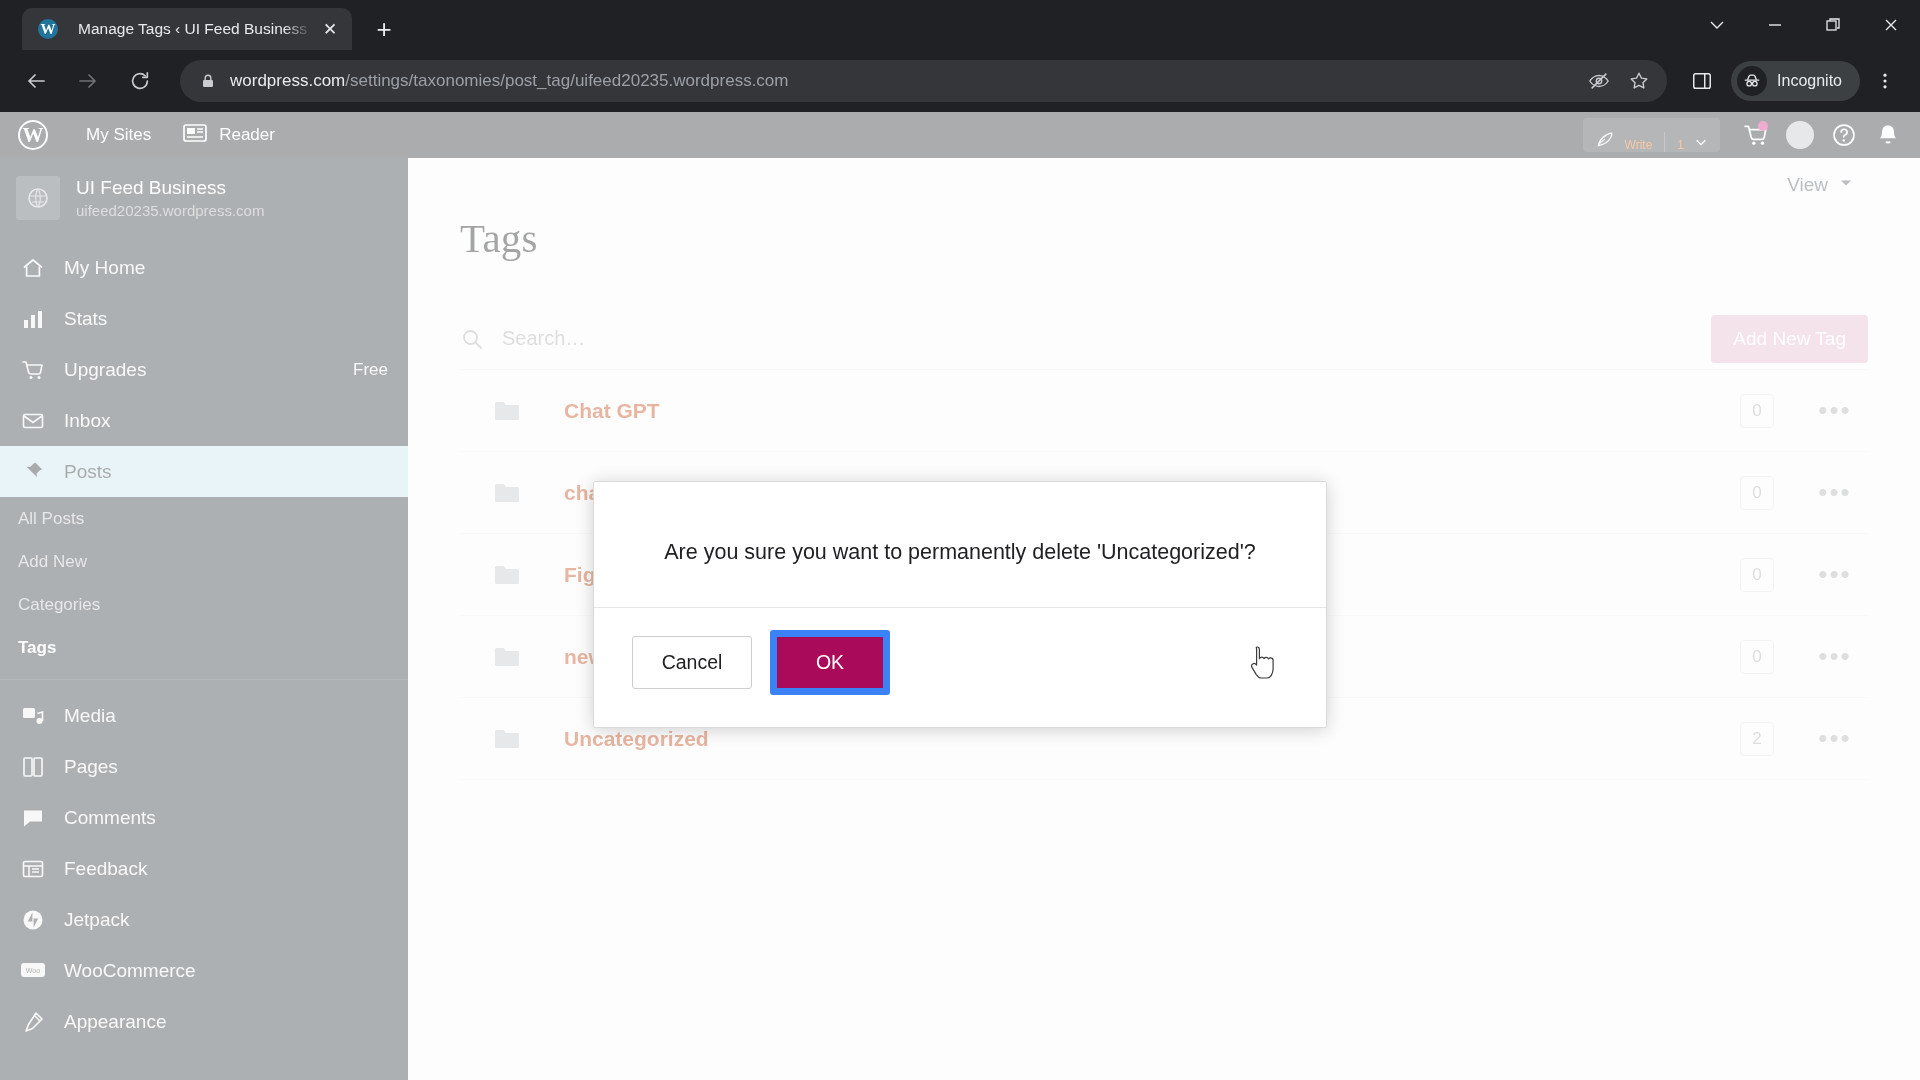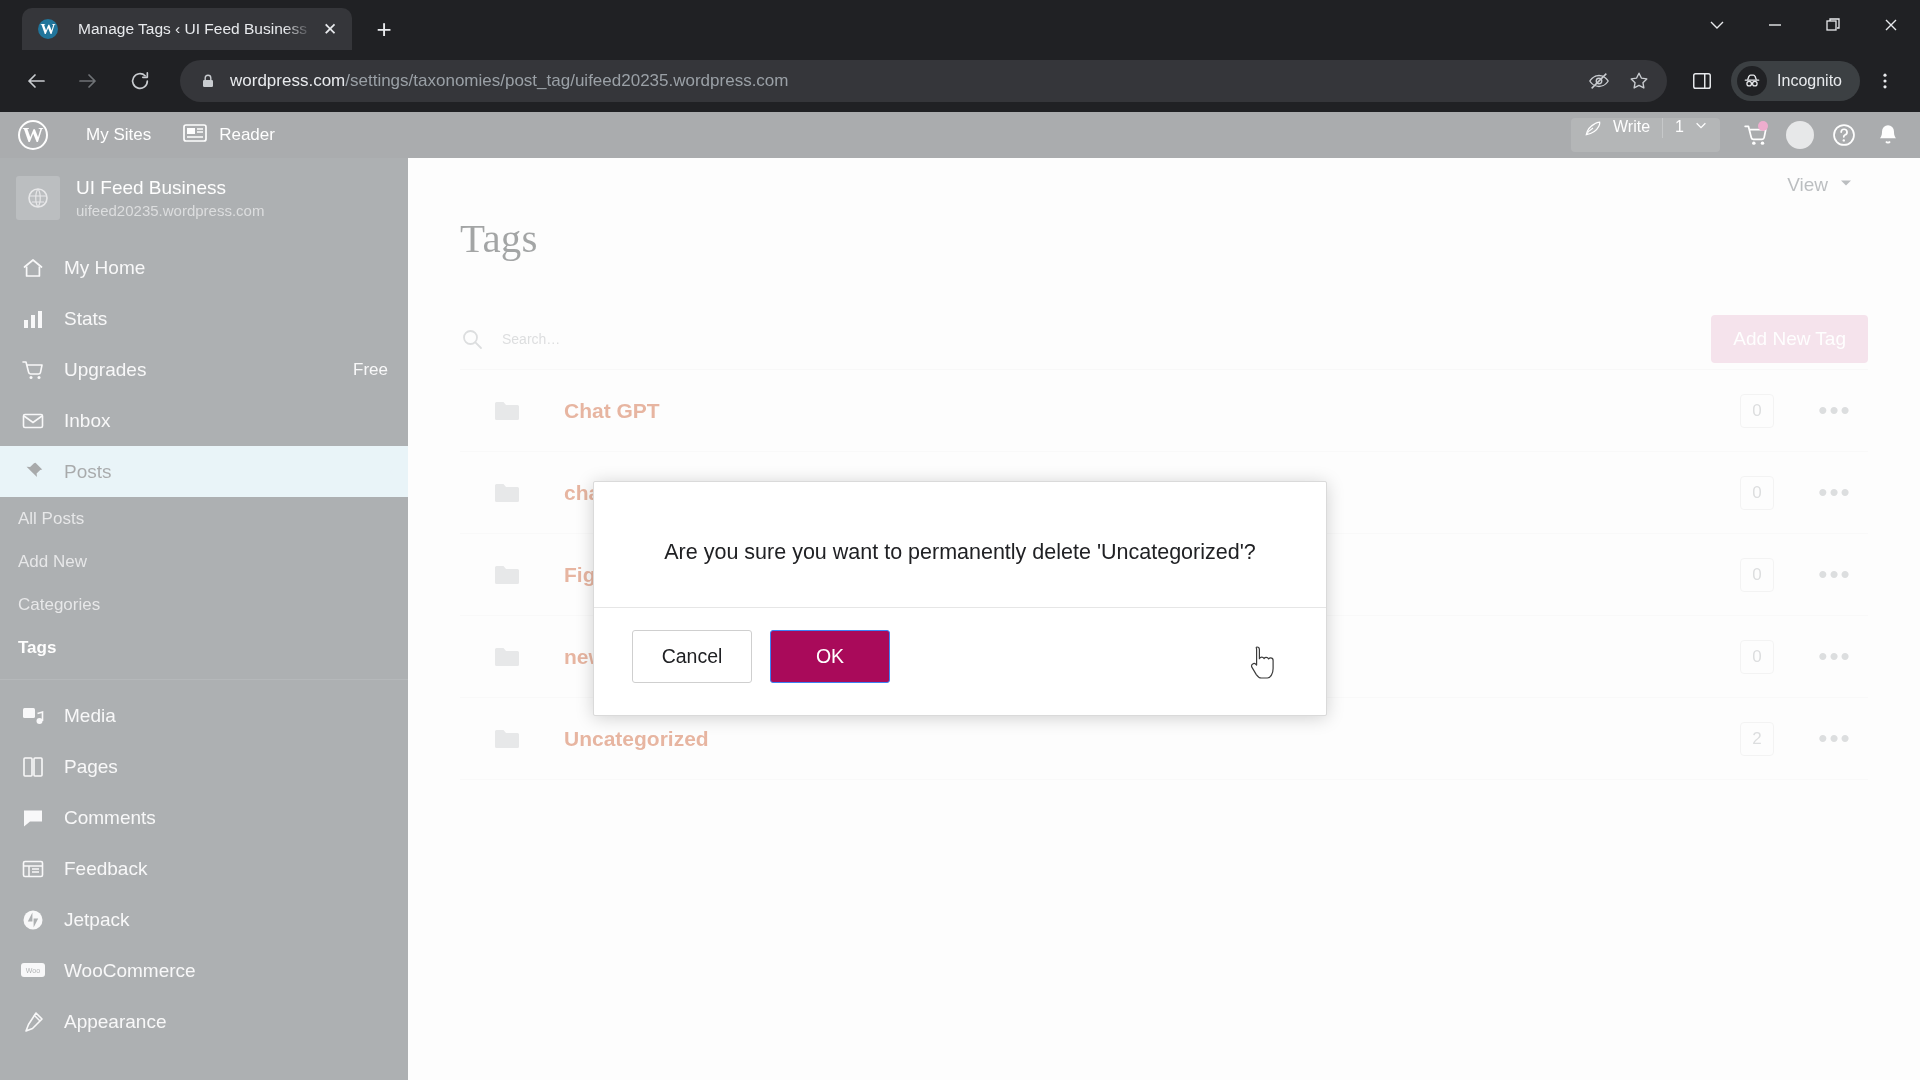--- a/index.html
+++ b/index.html
@@ -111,21 +111,21 @@
   .mh-item.logo { padding-left: 10px; padding-right: 10px; }
   .wp-logo {
     width: 30px; height: 30px; border-radius: 50%;
     border: 2px solid #fff; display:flex; align-items:center; justify-content:center;
     color:#fff; font-size: 21px; font-family: "Liberation Serif", serif; font-weight: bold;
   }
   .mh-item .lbl { margin-left: 12px; }
   .mh-right { margin-left: auto; display: flex; align-items: center; padding-right: 10px; }
   .write-pill {
     height: 34px; background: rgba(255,255,255,0.12); border-radius: 4px;
-    display: flex; align-items: flex-start; padding: 0 12px; color: #ffffff; font-size: 16px;
+    display: flex; align-items: flex-end; padding: 0 12px; color: #f97316; font-size: 12px;
     margin-right: 14px;
   }
   .write-pill .sep { width: 1px; height: 20px; background: rgba(255,255,255,0.25); margin: 0 12px; }
   .mh-icon {
     width: 44px; height: 46px; display:flex; align-items:center; justify-content:center;
     color:#fff; position: relative;
   }
   .cart-dot {
     position:absolute; top: 9px; right: 10px; width: 10px; height: 10px;
     border-radius: 50%; background: #d52c82;
@@ -179,21 +179,21 @@
   .page-sub a { color: #2271b1; text-decoration: none; }
 
   .toolrow {
     margin: 46px 52px 0 52px; height: 62px;
     display: flex; align-items: center; border-bottom: 1px solid #f0f0f0;
   }
   .search-wrap { flex: 1; display:flex; align-items:center; }
   .search-ico { margin-right: 18px; color:#a7aaad; display:flex; }
   .search-input {
     border: none; outline: none; background: transparent;
-    font-size: 14px; color:#4d7c0f; font-family:"Liberation Sans", sans-serif;
+    font-size: 20px; color:#4d7c0f; font-family:"Liberation Sans", sans-serif;
     width: 400px;
   }
   .search-input::placeholder { color: #a7aaad; }
   .add-btn {
     background: #e7b8cf; color:#fff; border:none; border-radius:4px;
     font-size: 19px; padding: 13px 22px; font-family:"Liberation Sans", sans-serif;
   }
 
   .tag-list { margin: 0 52px; }
   .tag-row {
@@ -233,21 +233,21 @@
   .modal-divider { height: 1px; background: #e6e6e6; }
   .modal-actions {
     display: flex; justify-content: flex-start; align-items: center;
     padding: 22px 38px 32px 38px; gap: 18px;
   }
   .btn {
     font-size: 19.5px; font-family:"Liberation Sans", sans-serif;
     border-radius: 3px; padding: 14px 0; width: 120px; text-align:center;
   }
   .btn-cancel { background:#fff; border:1px solid #cfcfcf; color:#202124; }
-  .btn-ok { background:#a90a5a; border:1px solid #3b82f6; color:#fff; font-weight: 500; }
+  .btn-ok { background:#a90a5a; border:7px solid #3b82f6; color:#fff; font-weight: 500; }
 
   .cursor { position:absolute; z-index: 20; left: 1248px; top: 645px; }
 </style>
 </head>
 <body>
 
 <div class="browser">
 
   <div class="titlebar">
     <div class="tab">

